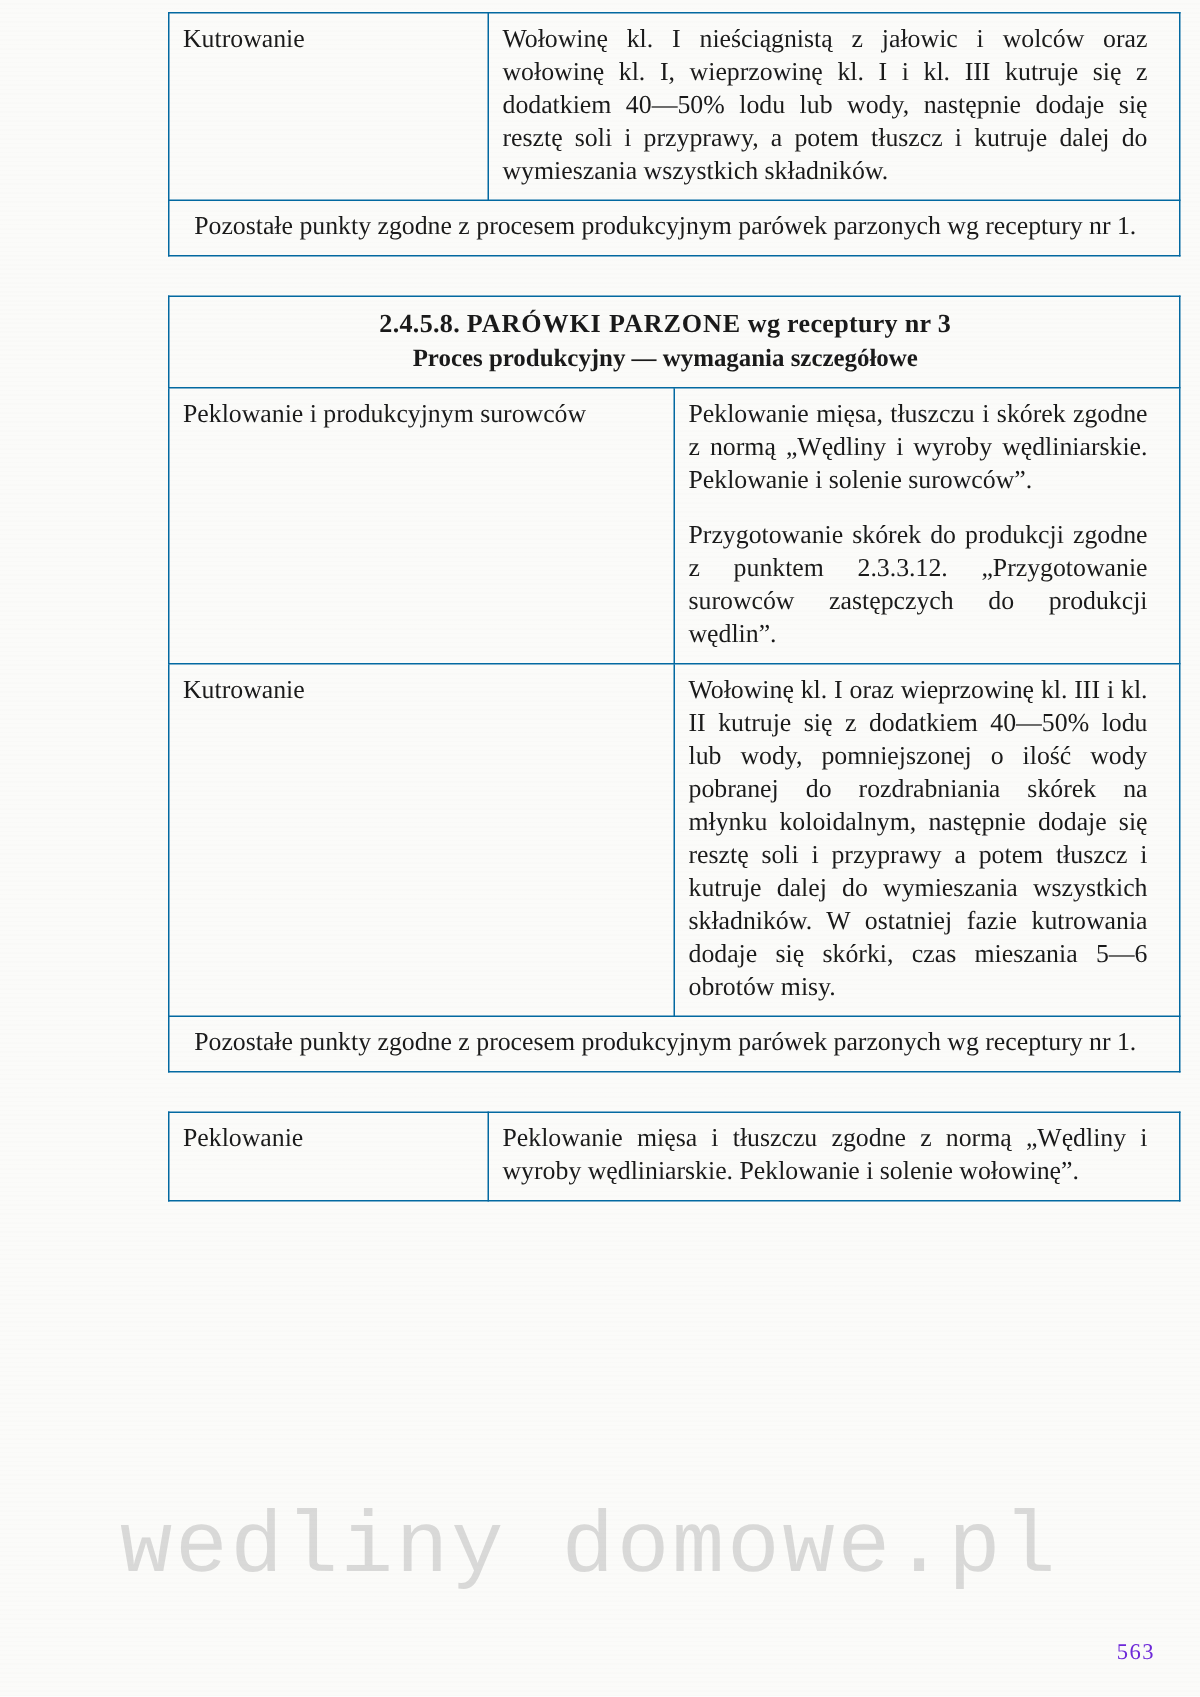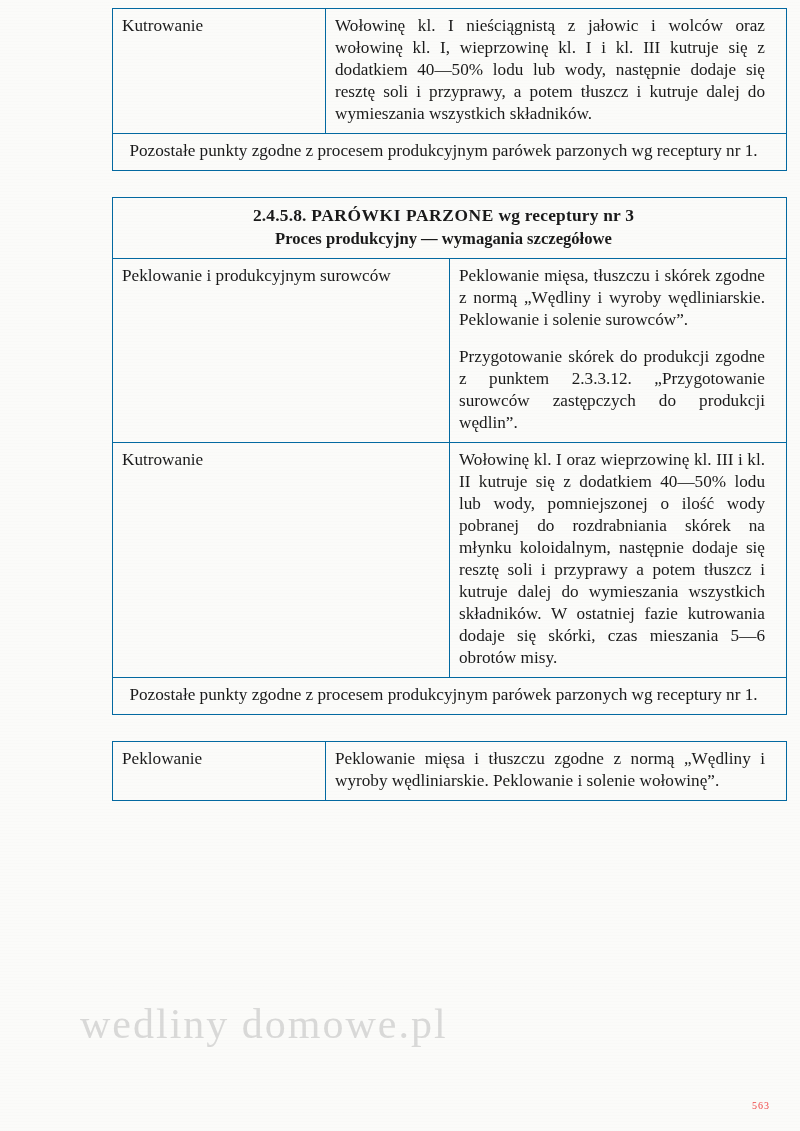--- a/index.html
+++ b/index.html
@@ -29,22 +29,22 @@
     pointer-events: none;
     background:
       repeating-linear-gradient(0deg, rgba(0,0,0,0.012) 0px, rgba(0,0,0,0.012) 1px, rgba(255,255,255,0) 1px, rgba(255,255,255,0) 3px);
     opacity: .6;
   }
   .watermark {
     position: absolute;
     left: 80px;
     top: 1000px;
     width: 700px;
-    font-family: Liberation Serif, serif;
-    font-size: 42px;
+    font-family: Liberation Mono, monospace;
+    font-size: 58px;
     letter-spacing: 2px;
     color: rgba(150,150,150,0.33);
     font-weight: 400;
     white-space: nowrap;
     pointer-events: none;
     user-select: none;
   }
   .content {
     position: absolute;
     left: 112px;
@@ -104,23 +104,23 @@
     margin-top: 15px;
   }
   .label-text {
     font-size: 17.2px;
     line-height: 1.3;
   }
   .page-number {
     position: absolute;
     right: 30px;
     bottom: 20px;
-    font-size: 10px;
+    font-size: 15px;
     letter-spacing: 1px;
-    color: #ef4444;
+    color: #6d28d9;
   }
   table.doc.boxed {
     border: 1px solid #2b2b2b;
   }
 </style>
 </head>
 <body>
 
 <div class="page">
 

